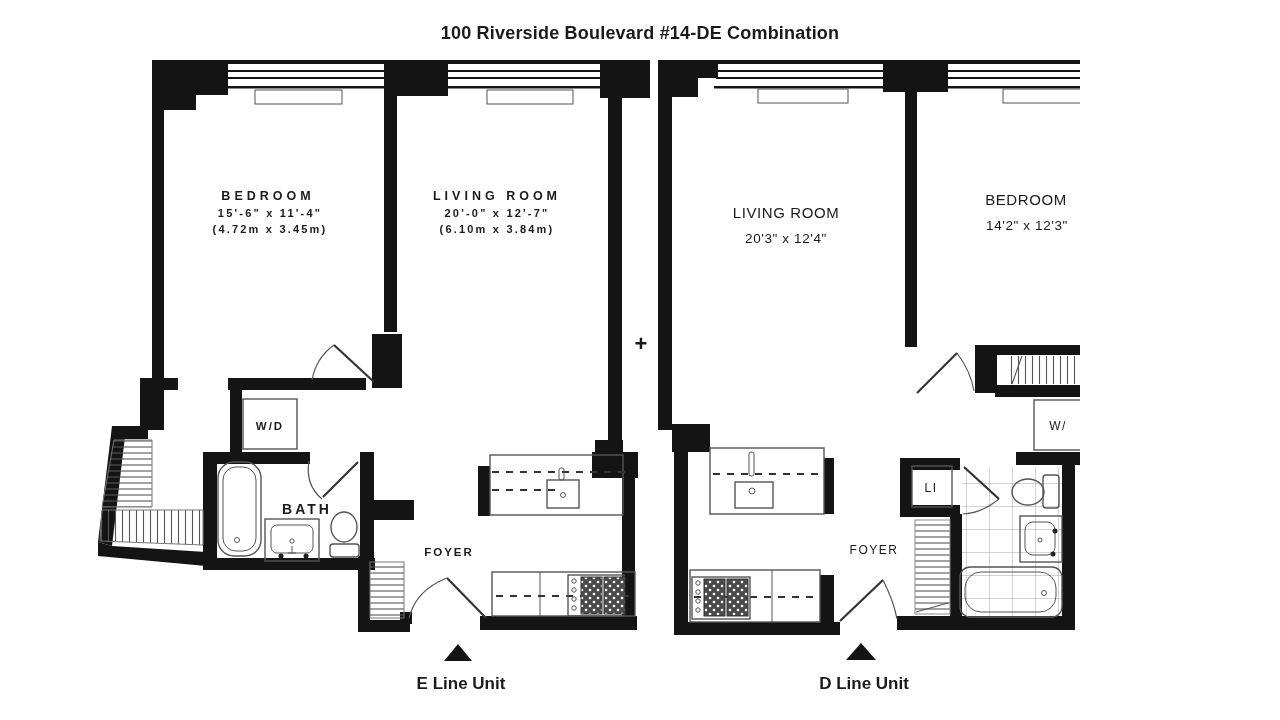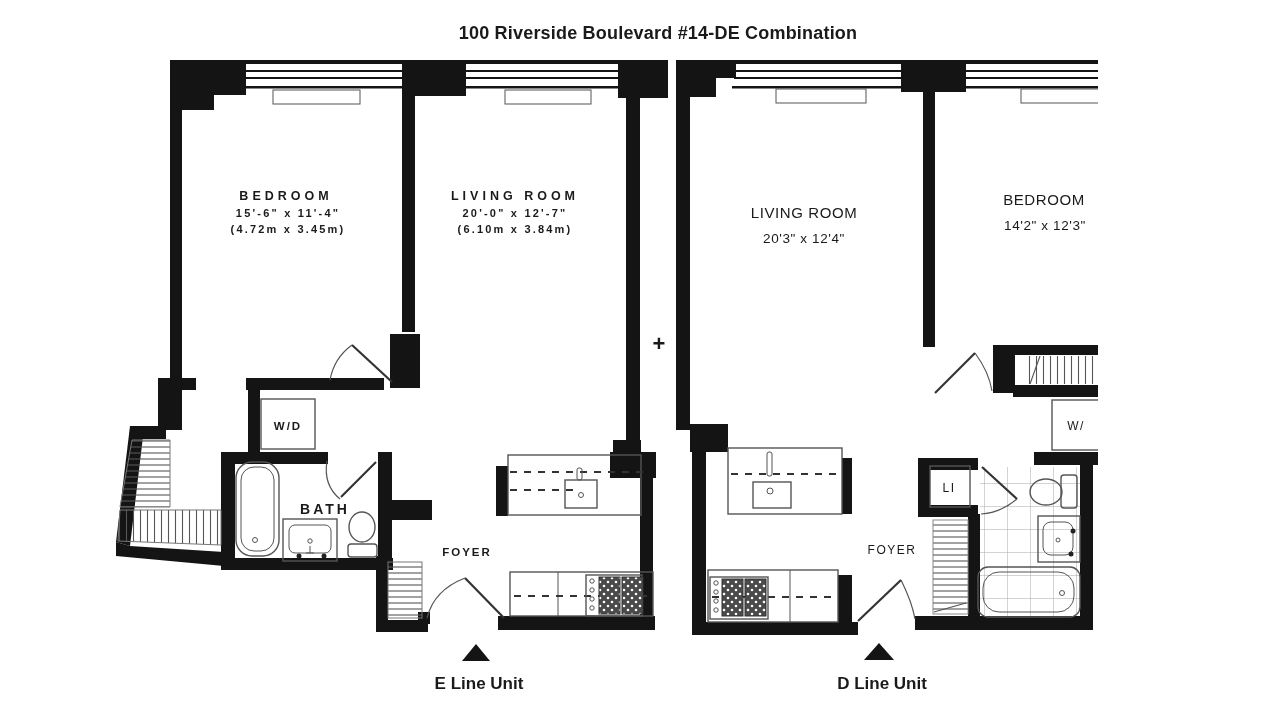--- a/index.html
+++ b/index.html
@@ -1,16 +1,16 @@
 <!DOCTYPE html>
 <html><head>
 <meta charset="utf-8">
 <style>
   html,body{margin:0;padding:0;background:#fff;}
-  .stage{position:relative;width:1080px;height:720px;background:#ffffff;overflow:hidden;padding-left:18px;}
+  .stage{position:relative;width:1080px;height:720px;background:#ffffff;overflow:hidden;}
   svg text{font-family:"Liberation Sans","DejaVu Sans",sans-serif;fill:#1a1a1a;}
   .title-t{font-size:18px;font-weight:bold;letter-spacing:0.2px;}
   .plus-t{font-size:22px;font-weight:bold;}
   .rmname-e{font-size:12.5px;font-weight:bold;letter-spacing:4px;}
   .rmdim-e{font-size:11px;font-weight:bold;letter-spacing:2.2px;}
   .rmname-d{font-size:15px;letter-spacing:0.6px;}
   .rmdim-d{font-size:13.5px;letter-spacing:0.6px;}
   .small-e{font-size:11.5px;font-weight:bold;letter-spacing:2px;}
   .bath-e{font-size:14px;font-weight:bold;letter-spacing:3px;}
   .small-d{font-size:12px;letter-spacing:1.5px;}

